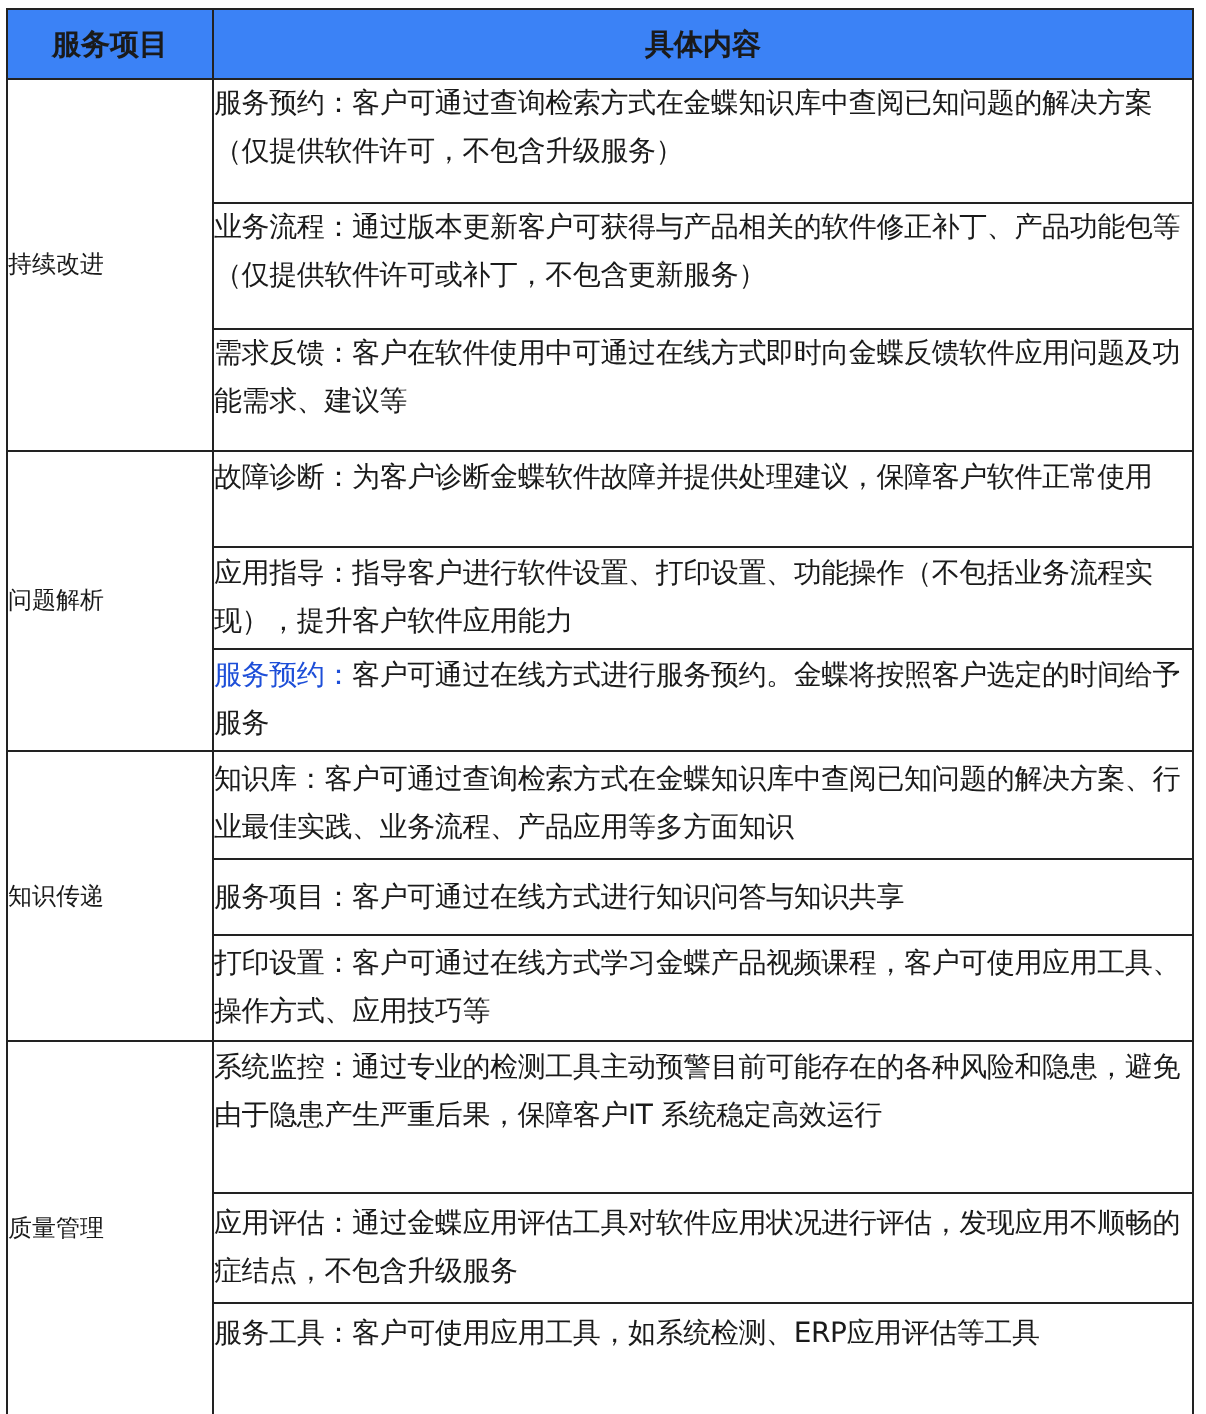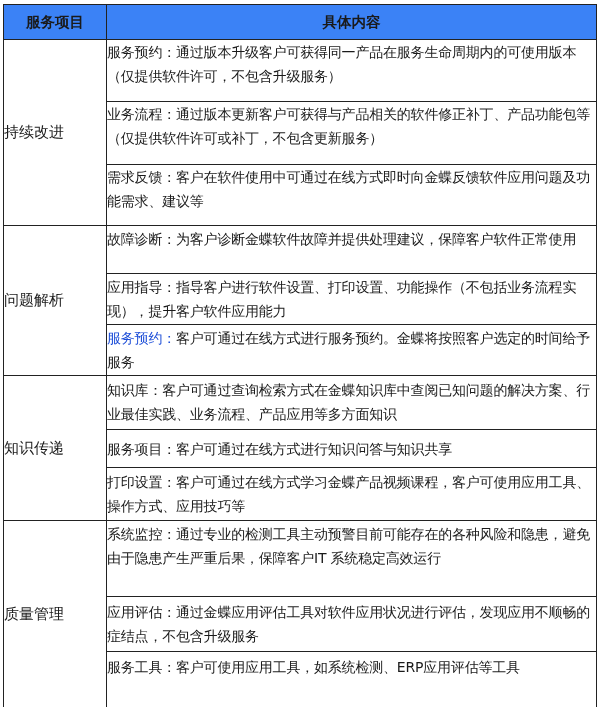--- a/index.html
+++ b/index.html
@@ -3,39 +3,39 @@
 <meta charset="utf-8">
 <style>
   html, body { margin: 0; padding: 0; background: #ffffff; }
   body { width: 603px; height: 707px; position: relative; overflow: hidden;
          font-family: "DejaVu Sans", "Liberation Sans", sans-serif; color: #1a1a1a; }
   table.svc { position: absolute; left: 3px; top: 4px; width: 594px;
               border-collapse: collapse; table-layout: fixed; }
   table.svc td, table.svc th { border: 1px solid #222; padding: 0; }
   th { background: #3b82f6; font-weight: bold; font-size: 14.5px; height: 34px; text-align: center; }
   th.col1 { width: 102px; }
-  td.cat { font-size: 15px; padding-left: 8px; vertical-align: middle; }
+  td.cat { font-size: 12px; padding-left: 8px; vertical-align: middle; }
   td.item { font-size: 14px; line-height: 24px; padding: 4px 8px 4px 8px; vertical-align: top; letter-spacing: -0.2px; }
   .muted { color: #1d4ed8; }
 </style>
 </head>
 <body>
 
 <table class="svc">
   <thead>
     <tr>
       <th class="col1">服务项目</th>
       <th>具体内容</th>
     </tr>
   </thead>
   <tbody>
 
     <tr style="height:62px">
       <td class="cat" rowspan="3">持续改进</td>
-      <td class="item"><span>服务预约</span><span>：</span><span>通过版本升级客户可获得同一产品在服务生命周期内的可使用版本（仅提供软件许可，不包含升级服务）</span></td>
+      <td class="item"><span>服务预约</span><span>：</span><span>客户可通过查询检索方式在金蝶知识库中查阅已知问题的解决方案（仅提供软件许可，不包含升级服务）</span></td>
     </tr>
     <tr style="height:63px">
       <td class="item"><span>业务流程</span><span>：</span><span>通过版本更新客户可获得与产品相关的软件修正补丁、产品功能包等（仅提供软件许可或补丁，不包含更新服务）</span></td>
     </tr>
     <tr style="height:61px">
       <td class="item"><span>需求反馈</span><span>：</span><span>客户在软件使用中可通过在线方式即时向金蝶反馈软件应用问题及功能需求、建议等</span></td>
     </tr>
 
     <tr style="height:48px">
       <td class="cat" rowspan="3">问题解析</td>

